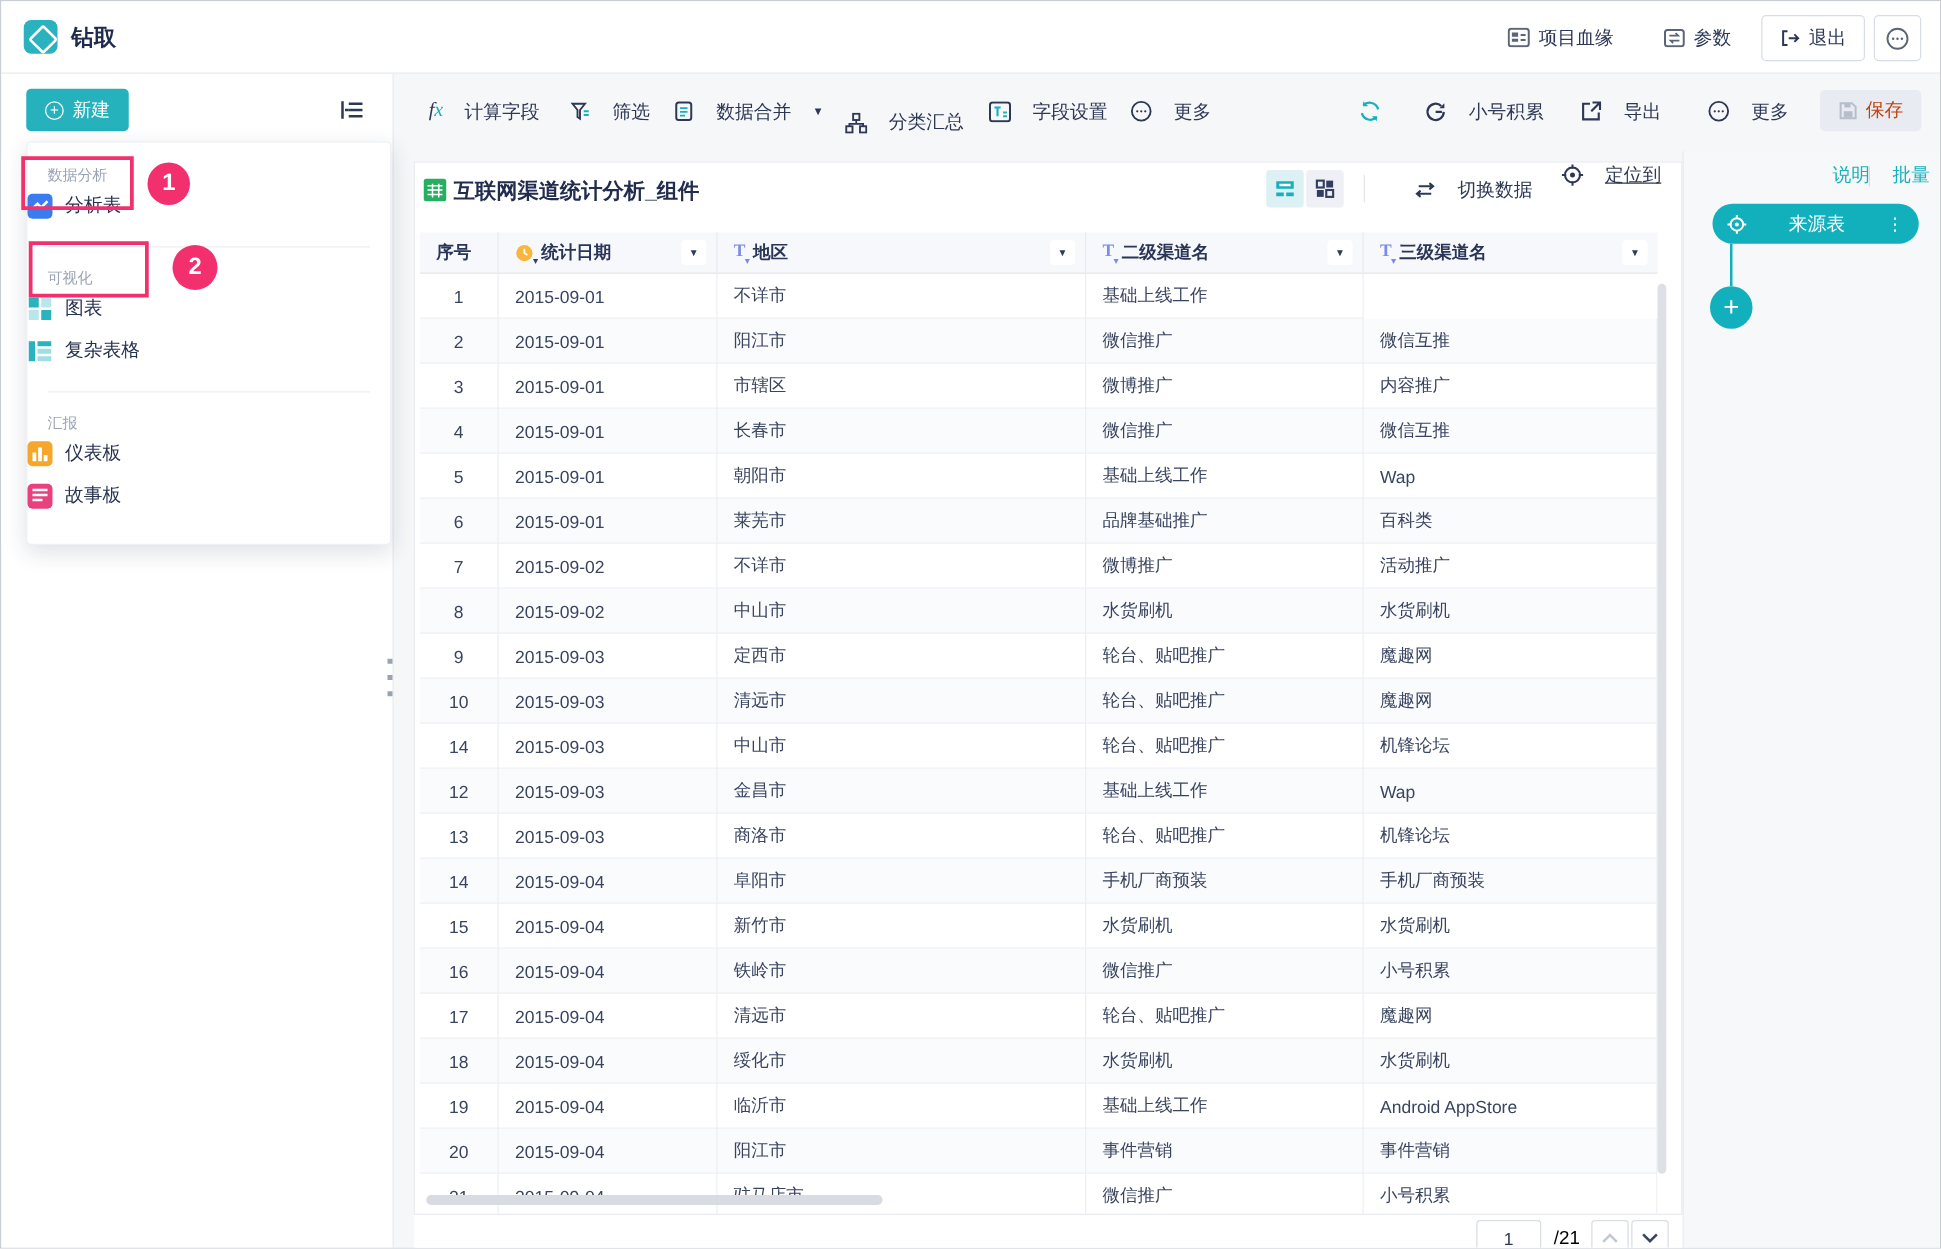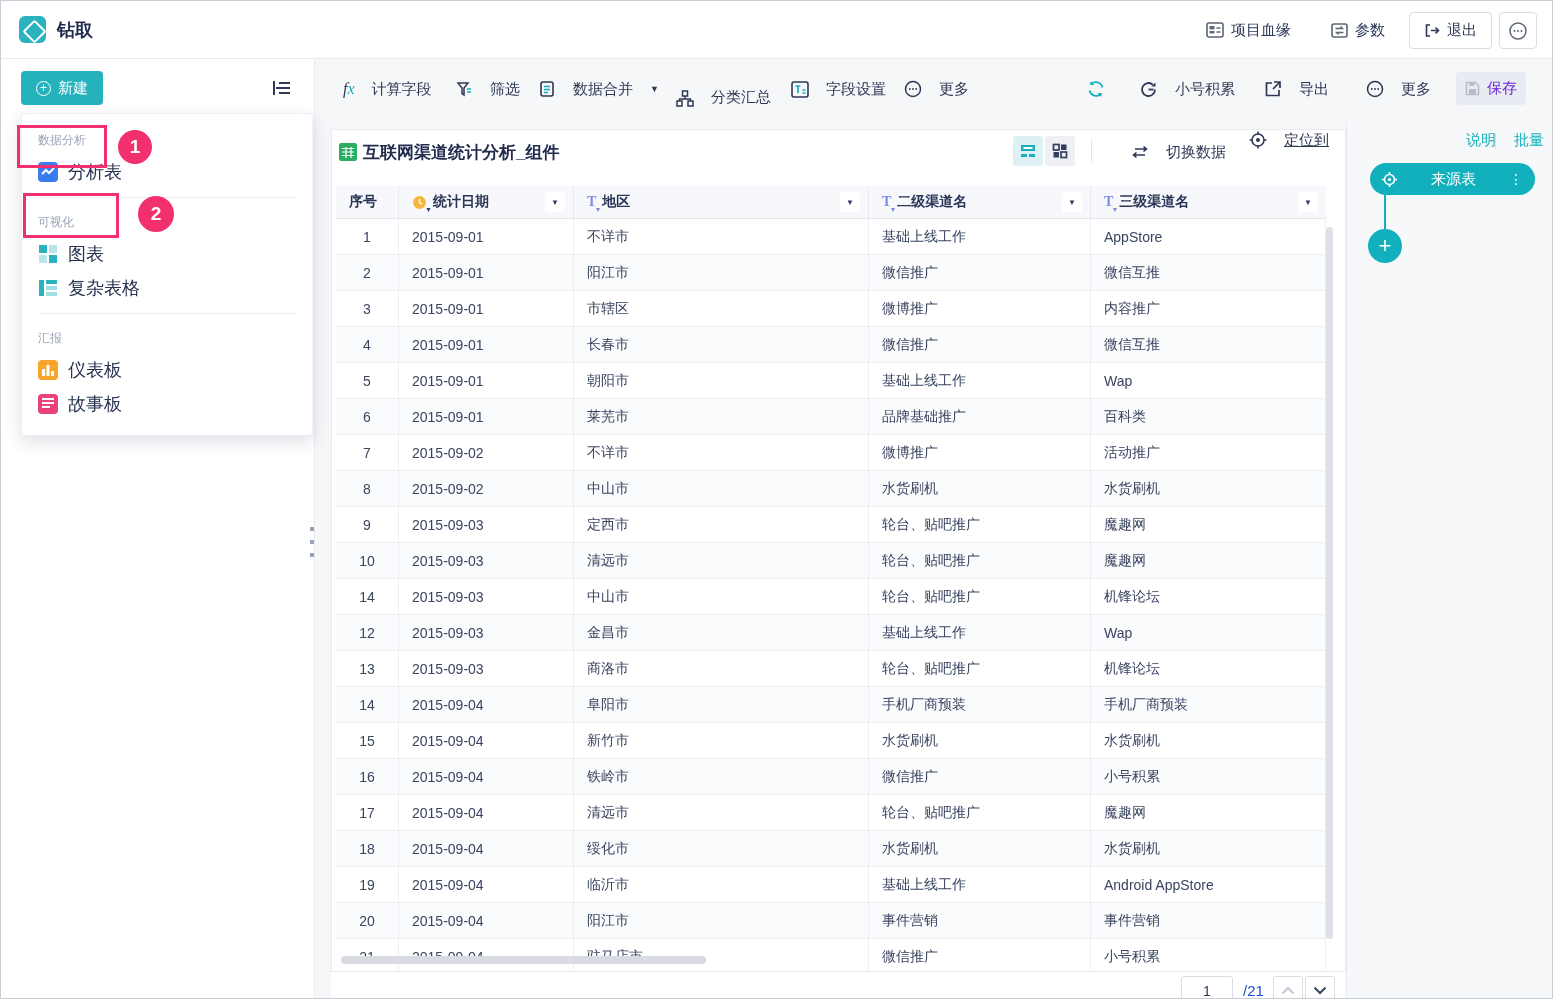--- a/index.html
+++ b/index.html
@@ -29,37 +29,37 @@
   .new-btn { position:absolute; left:20px; top:12px; width:82px; height:34px; background:#26b2bd;
              border:none; border-radius:4px; color:#fff; font-size:15px; display:flex;
              align-items:center; justify-content:center; gap:7px; cursor:pointer;
              font-family:inherit; }
   .plus-ring { display:inline-flex; width:15px; height:15px; border:1.5px solid #fff; border-radius:50%;
                align-items:center; justify-content:center; font-size:12px; line-height:1; }
   .collapse-ic { position:absolute; right:22px; top:20px; width:20px; height:18px; cursor:pointer; }
   .menu { position:absolute; left:20px; top:54px; width:292px; background:#fff; border:1px solid #eef0f4;
           border-radius:4px; box-shadow:0 6px 18px rgba(31,43,80,.14); padding:10px 0 14px 0; }
   .menu-sec { font-size:12px; color:#9aa3b5; padding:8px 0 6px 16px; }
-  .menu-item { display:flex; align-items:center; gap:10px; height:34px; padding-left:16px;
-               font-size:18px; color:#27324f; cursor:pointer; }
+  .menu-item { display:flex; gap:10px; height:34px; 
+               font-size:15px; color:#27324f; cursor:pointer; }
   .menu-div { height:1px; background:#eceef2; margin:8px 16px; }
   .mi-ic { width:20px; height:20px; border-radius:4px; position:relative; flex:0 0 20px; }
 
   
   .anno-box { position:absolute; border:3px solid #f3306e; z-index:20; pointer-events:none; }
   .anno-badge { position:absolute; background:#f3306e; color:#fff; border-radius:50%;
                 display:flex; align-items:center; justify-content:center; font-size:19px;
                 font-weight:bold; z-index:20; }
 
   
   .main-bg { position:absolute; left:314px; top:58px; width:1239px; height:941px; background:#f6f7f9; }
   .tb-item { position:absolute; top:70px; height:36px; display:flex; align-items:center; gap:17px;
              font-size:15px; color:#2d3855; cursor:pointer; }
-  .save-btn { position:absolute; left:1455px; top:71px; width:70px; height:33px; background:#e8ebf1;
-              border:none; border-radius:4px; color:#6d28d9; font-size:15px; display:flex;
+  .save-btn { position:absolute; left:1455px; top:71px; width:81px; height:33px; background:#e8ebf1;
+              border:none; border-radius:4px; color:#c2410c; font-size:15px; display:flex;
               align-items:center; justify-content:center; gap:7px; font-family:inherit; }
 
   
   .card { position:absolute; left:330px; top:128px; width:1015px; height:871px; background:#fff;
           border:1px solid #e9ebf1; }
   .card-title { position:absolute; left:362px; top:140px; font-size:17px; font-weight:bold; color:#222c4e; }
   .tbl-ic { position:absolute; left:337px; top:141px; }
   .view-btn { position:absolute; top:135px; width:30px; height:30px; border-radius:3px; border:none;
               display:flex; align-items:center; justify-content:center; cursor:pointer; }
   .vdiv { position:absolute; left:1090px; top:139px; width:1px; height:22px; background:#e2e5ec; }
@@ -90,21 +90,21 @@
              border-radius:4px; z-index:3; cursor:pointer; }
 
   
   .bottom { position:absolute; left:330px; top:970px; width:1015px; height:29px; background:#fff;
             border-top:1px solid #e9ebf1; z-index:4; }
   .total-txt { position:absolute; left:335px; top:978px; font-size:15px; color:#2c3757; }
   .teal { color:#17b0bc; }
   .page-input { position:absolute; left:1180px; top:975px; width:52px; height:29px;
                 border:1px solid #d9dde5; border-radius:3px; text-align:center; font-size:14px;
                 color:#2c3757; font-family:inherit; z-index:5; background:#fff; }
-  .page-total { position:absolute; left:1242px; top:981px; font-size:15px; color:#1d4ed8; z-index:5; }
+  .page-total { position:absolute; left:1242px; top:981px; font-size:15px; color:#000000; z-index:5; }
   .pg-btn { position:absolute; top:975px; width:30px; height:29px; background:#fff;
             border:1px solid #d9dde5; border-radius:3px; display:flex; align-items:center;
             justify-content:center; cursor:pointer; z-index:5; }
 
   
   .rpanel { position:absolute; left:1345px; top:120px; width:208px; height:879px; background:#f7f8fa;
             border-left:1px solid #e7eaef; }
   .rlink { position:absolute; top:10px; font-size:15px; color:#17b0bc; cursor:pointer; }
   .rlink-div { position:absolute; left:148px; top:12px; width:1px; height:16px; background:#d7dbe2; }
   .node { position:absolute; left:23px; top:42px; width:165px; height:32px; background:#12b0bd;
@@ -433,21 +433,20 @@
         </span>
     </div>
   </div>
 
   <div class="tbody">
       <div class="trow">
         <div class="tcell col0">1</div>
         <div class="tcell col1">2015-09-01</div>
         <div class="tcell col2">不详市</div>
         <div class="tcell col3">基础上线工作</div>
-        <div class="tcell col4">AppStore</div>
       </div>
       <div class="trow alt">
         <div class="tcell col0">2</div>
         <div class="tcell col1">2015-09-01</div>
         <div class="tcell col2">阳江市</div>
         <div class="tcell col3">微信推广</div>
         <div class="tcell col4">微信互推</div>
       </div>
       <div class="trow">
         <div class="tcell col0">3</div>

